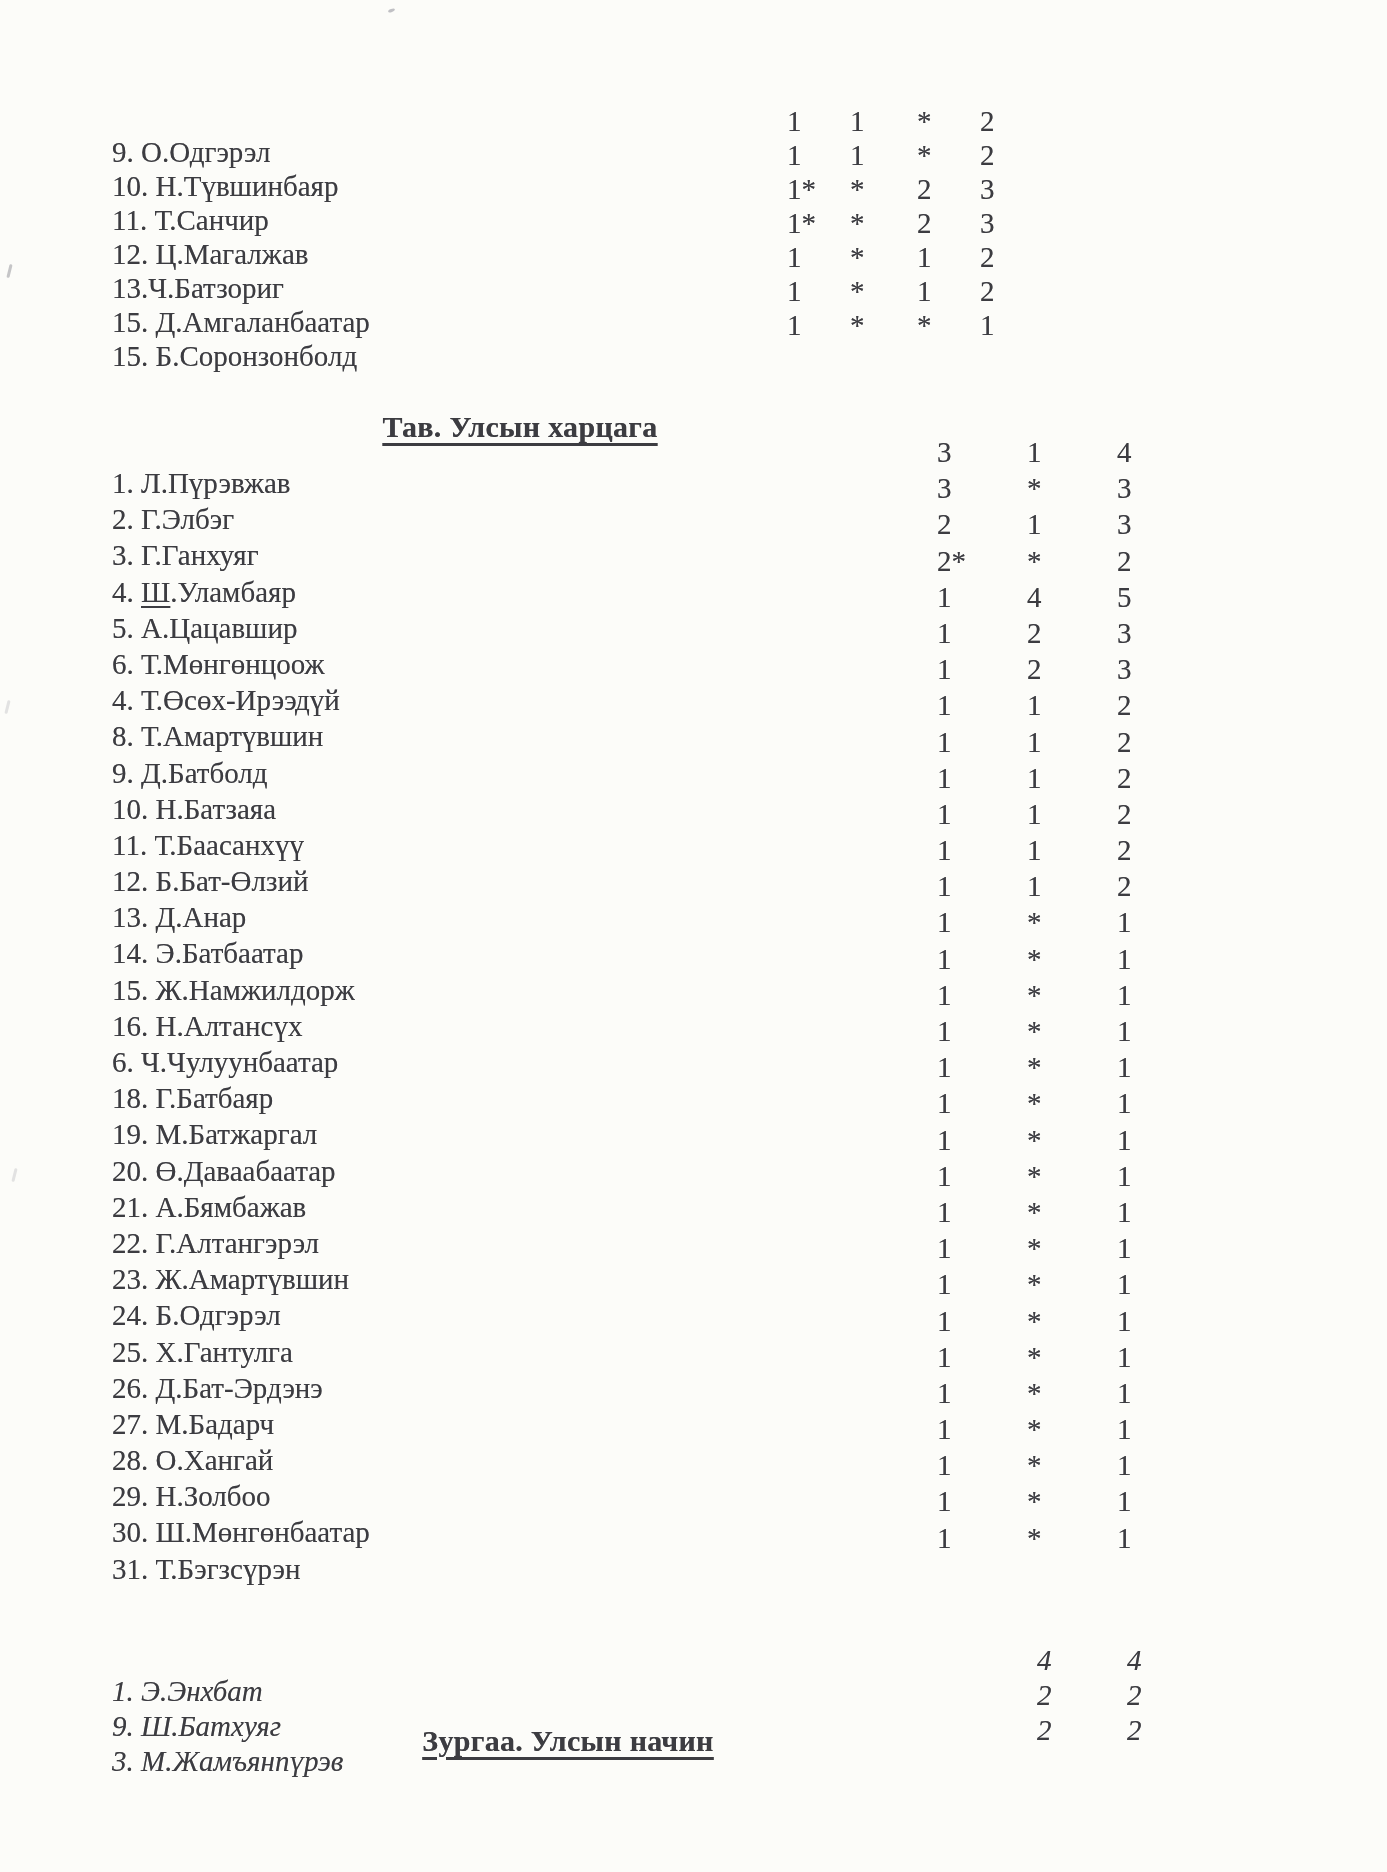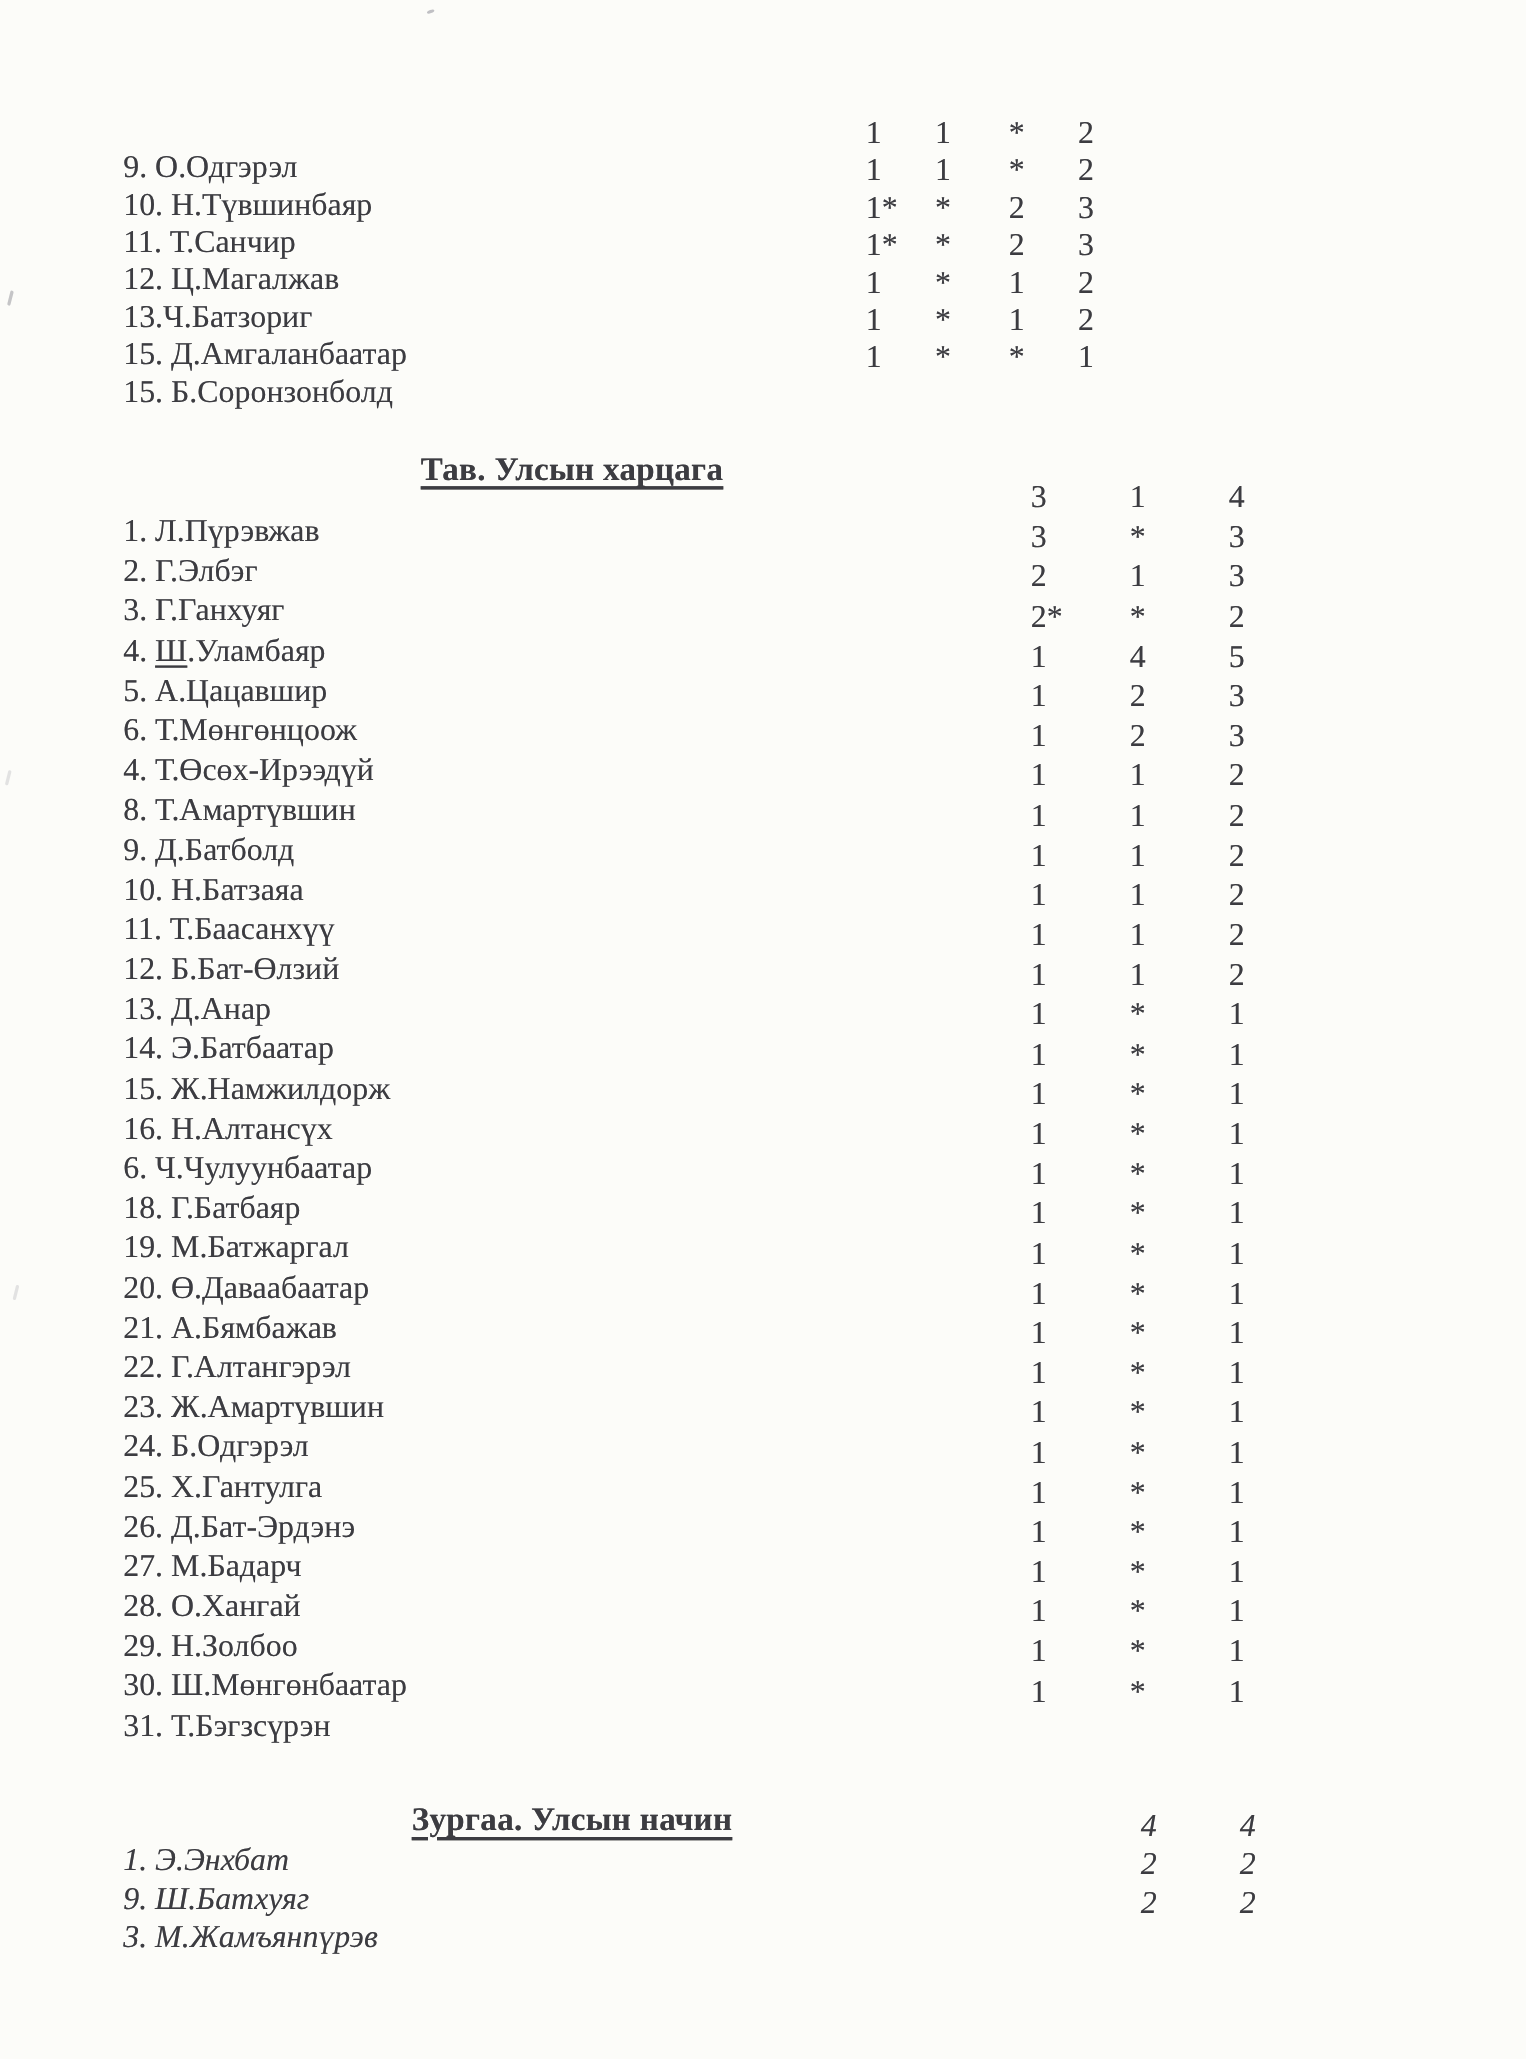--- a/index.html
+++ b/index.html
@@ -44,21 +44,21 @@
     font-weight: bold;
     line-height: 38px;
     text-decoration: underline;
     text-underline-offset: 6px;
     text-decoration-thickness: 2.5px;
     letter-spacing: 0.3px;
     text-shadow: 0 0 0.6px rgba(45,45,50,0.6);
     white-space: nowrap;
   }
   .heading-1 { top: 383px; }
-  .heading-2 { top: 1611px; }
+  .heading-2 { top: 1697px; padding-left: 48px; }
   
   .tick {
     position: absolute;
     width: 3px;
     height: 14px;
     background: rgba(105,105,118,0.5);
     border-radius: 2px;
     transform: rotate(14deg);
   }
   .tick-1 { left: 8px;  top: 264px;  opacity: 0.75; }

